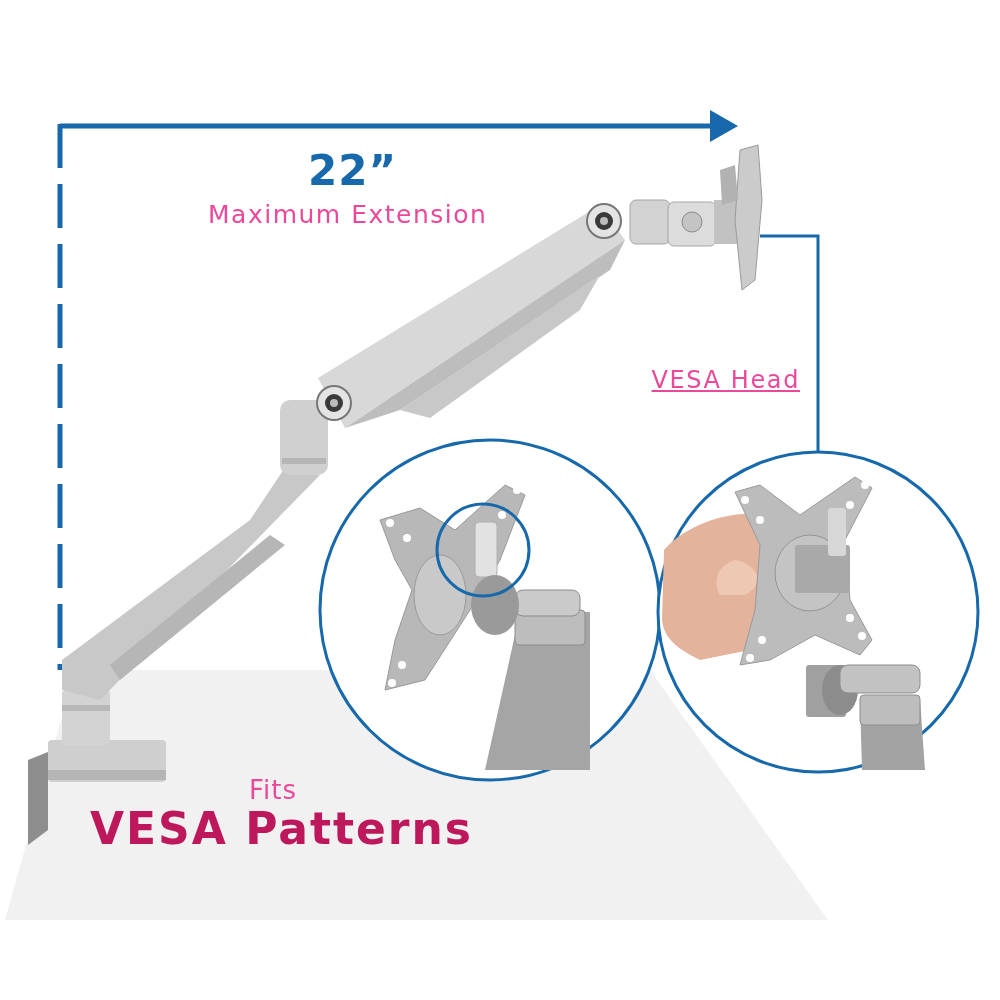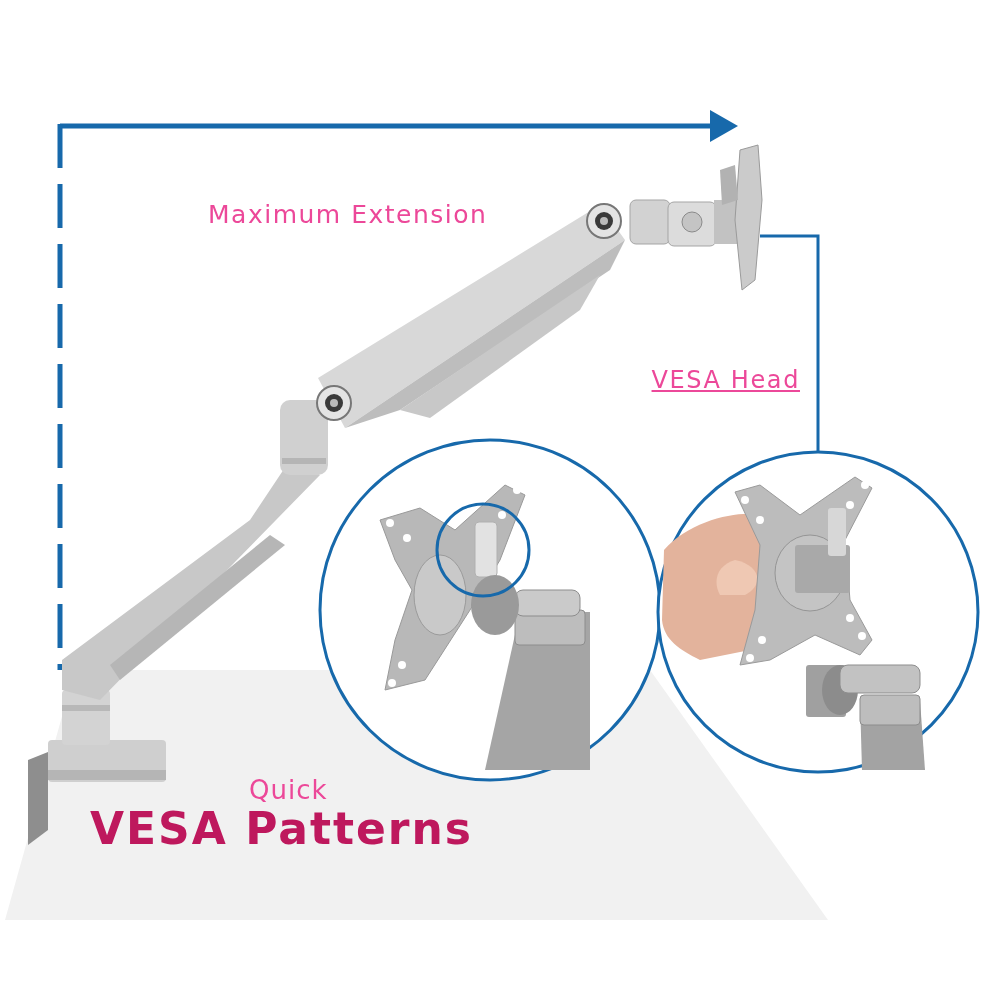--- a/index.html
+++ b/index.html
@@ -110,19 +110,20 @@
 
       <rect x="806" y="665" width="40" height="52" rx="3" fill="#a0a0a0"></rect>
       <ellipse cx="840" cy="690" rx="18" ry="25" fill="#8c8c8c"></ellipse>
       <rect x="840" y="665" width="80" height="28" rx="8" fill="#c2c2c2" stroke="#8d8d8d"></rect>
       <polygon points="860,700 920,700 925,770 862,770" fill="#a3a3a3"></polygon>
       <rect x="860" y="695" width="60" height="30" rx="4" fill="#bdbdbd" stroke="#8d8d8d"></rect>
     </g>
   </svg>
 
   
+  <div class="txt size-label">22”</div>
   <div class="txt ext-label">Maximum Extension</div>
 
   <div class="txt qr-line2">VESA Head</div>
 
-  <div class="txt fits">Quick</div>
+  <div class="txt fits">Fits</div>
   <div class="txt vesa">VESA Patterns</div>
 </div>
 
 </body></html>

